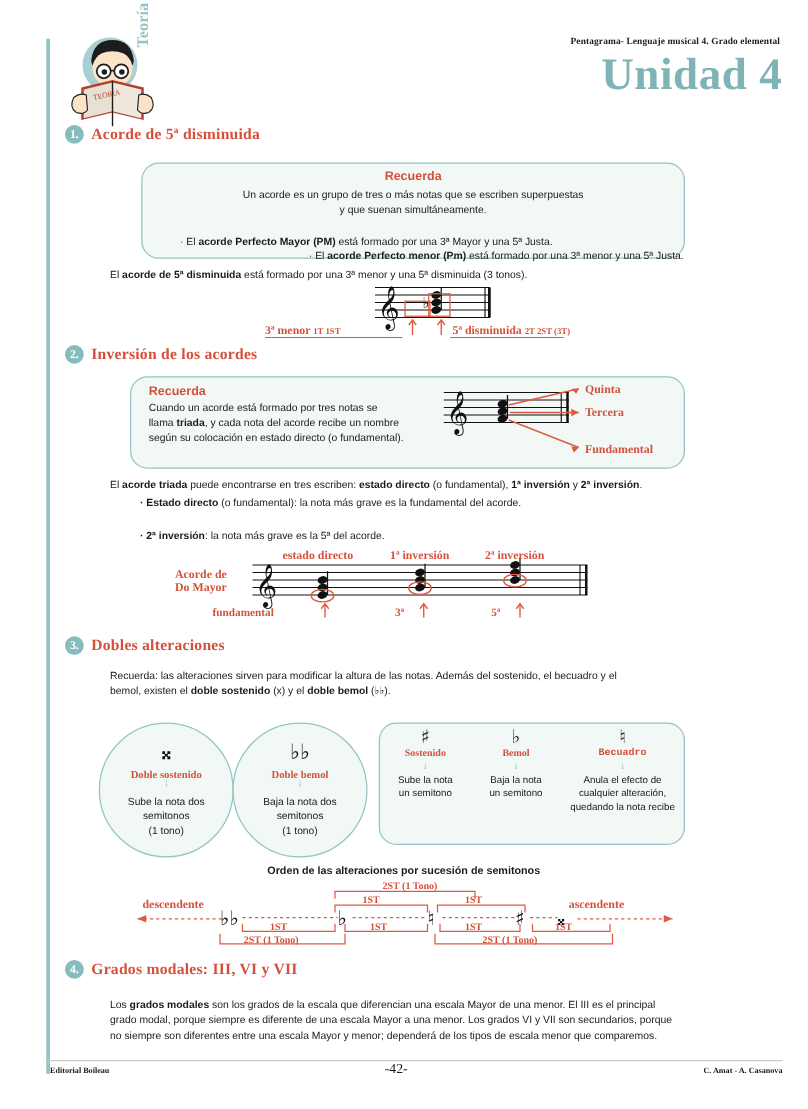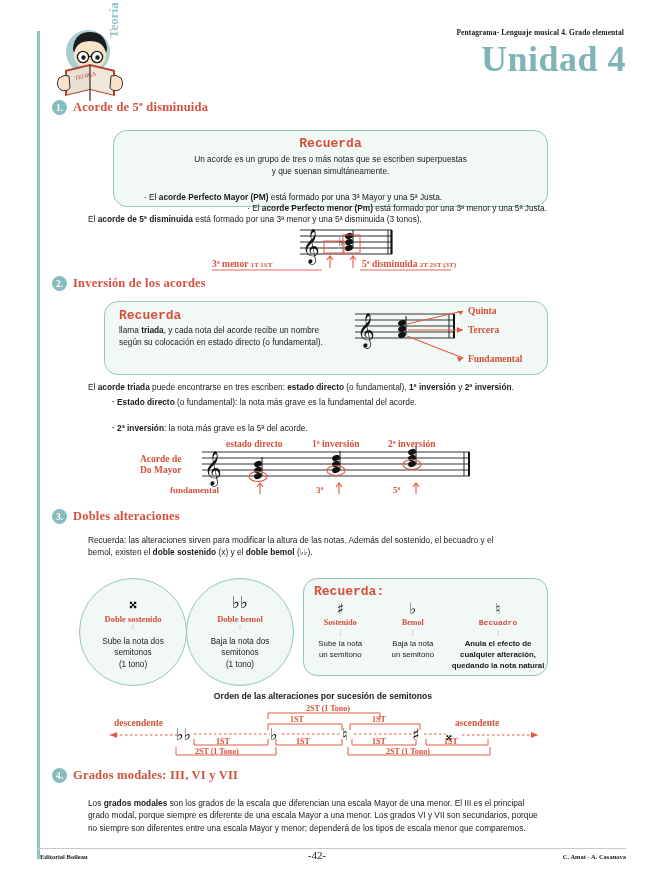--- a/index.html
+++ b/index.html
@@ -25,21 +25,21 @@
   
   .sec{position:absolute;display:flex;align-items:center;gap:6px;}
   .sec .num{width:15px;height:15px;border-radius:50%;background:#86bcbe;color:#fff;
             font-size:9.5px;font-weight:bold;display:flex;align-items:center;justify-content:center;
             font-family:"Liberation Serif",serif;}
   .sec .ttl{color:#d4503c;font-size:12.5px;font-weight:bold;font-family:"Liberation Serif",serif;
             letter-spacing:.2px;white-space:nowrap;}
 
   
   .rbox{position:absolute;border:1.2px solid #93c4c6;border-radius:14px;background:#f1f8f6;}
-  .rbox-t{color:#d4503c;font-weight:bold;font-family:Liberation Mono, monospace;font-size:13px;}
+  .rbox-t{color:#d4503c;font-weight:bold;font-family:Liberation Sans, sans-serif;font-size:10px;}
 
   .body-txt{font-size:8.3px;line-height:1.42;color:#1a1a1a;}
   .body-txt b{font-weight:bold;}
 
   .abs{position:absolute;}
 
   
   .circ{position:absolute;border:1.2px solid #93c4c6;border-radius:50%;background:#f1f8f6;
         display:flex;flex-direction:column;align-items:center;justify-content:center;text-align:center;}
   .circ .glyph{font-size:17px;line-height:1;font-family:"DejaVu Sans",sans-serif;color:#111;}
@@ -137,20 +137,21 @@
   </div>
 
   <div class="sec" style="left:52px;top:276px;">
     <span class="num">2.</span>
     <span class="ttl">Inversión de los acordes</span>
   </div>
 
   <div class="rbox" style="left:104px;top:301px;width:442px;height:72px;">
     <div class="rbox-t" style="margin:6px 0 0 14px;">Recuerda</div>
     <div class="body-txt" style="margin:2px 0 0 14px;width:245px;">
+      <div>Cuando un acorde está formado por tres notas se</div>
       <div><span>llama </span><b>triada</b><span>, y cada nota del acorde recibe un nombre</span></div>
       <div>según su colocación en estado directo (o fundamental).</div>
     </div>
   </div>
 
   <div class="abs" style="left:345px;top:302px;">
     <svg width="205" height="70" viewBox="0 0 205 70">
       <g stroke="#111" stroke-width=".85">
         <line x1="10" y1="12" x2="110" y2="12"></line>
           <line x1="10" y1="18" x2="110" y2="18"></line>
@@ -261,21 +262,20 @@
     <div class="nm">Doble bemol</div>
     <div class="arrowdown">↓</div>
     <div class="dsc">
       <div>Baja la nota dos</div>
         <div>semitonos</div>
         <div>(1 tono)</div>
     </div>
   </div>
 
   <div class="rbox" style="left:303px;top:578px;width:243px;height:96px;">
-    <div class="rbox-t" style="margin:5px 0 0 10px;">Recuerda:</div>
     <div style="display:flex;margin-top:1px;">
       <div style="flex:1;text-align:center;">
         <div class="glyph" style="font-size:15px;font-family:'DejaVu Sans',sans-serif;">♯</div>
         <div class="nm" style="color:#d4503c;font-weight:bold;font-size:8px;font-family:'Liberation Serif',serif;">Sostenido</div>
         <div class="arrowdown" style="margin:3px 0;">↓</div>
         <div class="body-txt" style="font-size:7.8px;">
             <div>Sube la nota</div>
             <div>un semitono</div>
           </div>
       </div>
@@ -285,24 +285,24 @@
         <div class="arrowdown" style="margin:3px 0;">↓</div>
         <div class="body-txt" style="font-size:7.8px;">
             <div>Baja la nota</div>
             <div>un semitono</div>
           </div>
       </div>
       <div style="flex:1.35;text-align:center;">
         <div class="glyph" style="font-size:15px;font-family:'DejaVu Sans',sans-serif;">♮</div>
         <div class="nm" style="color:#d4503c;font-weight:bold;font-size:8px;font-family:Liberation Mono, monospace;">Becuadro</div>
         <div class="arrowdown" style="margin:3px 0;">↓</div>
-        <div class="body-txt" style="font-size:7.8px;font-weight:bold;">
+        <div class="body-txt" style="font-size:7.8px;">
             <div>Anula el efecto de</div>
             <div>cualquier alteración,</div>
-            <div>quedando la nota natural</div>
+            <div>quedando la nota recibe</div>
           </div>
       </div>
     </div>
   </div>
 
   <div class="abs" style="left:0;right:0;top:691px;text-align:center;font-size:8.6px;font-weight:bold;">Orden de las alteraciones por sucesión de semitonos</div>
 
   <div class="abs" style="left:110px;top:705px;">
     <svg width="430" height="55" viewBox="0 0 430 55">
       <text x="4" y="21" class="rdt" font-size="9.5">descendente</text>

